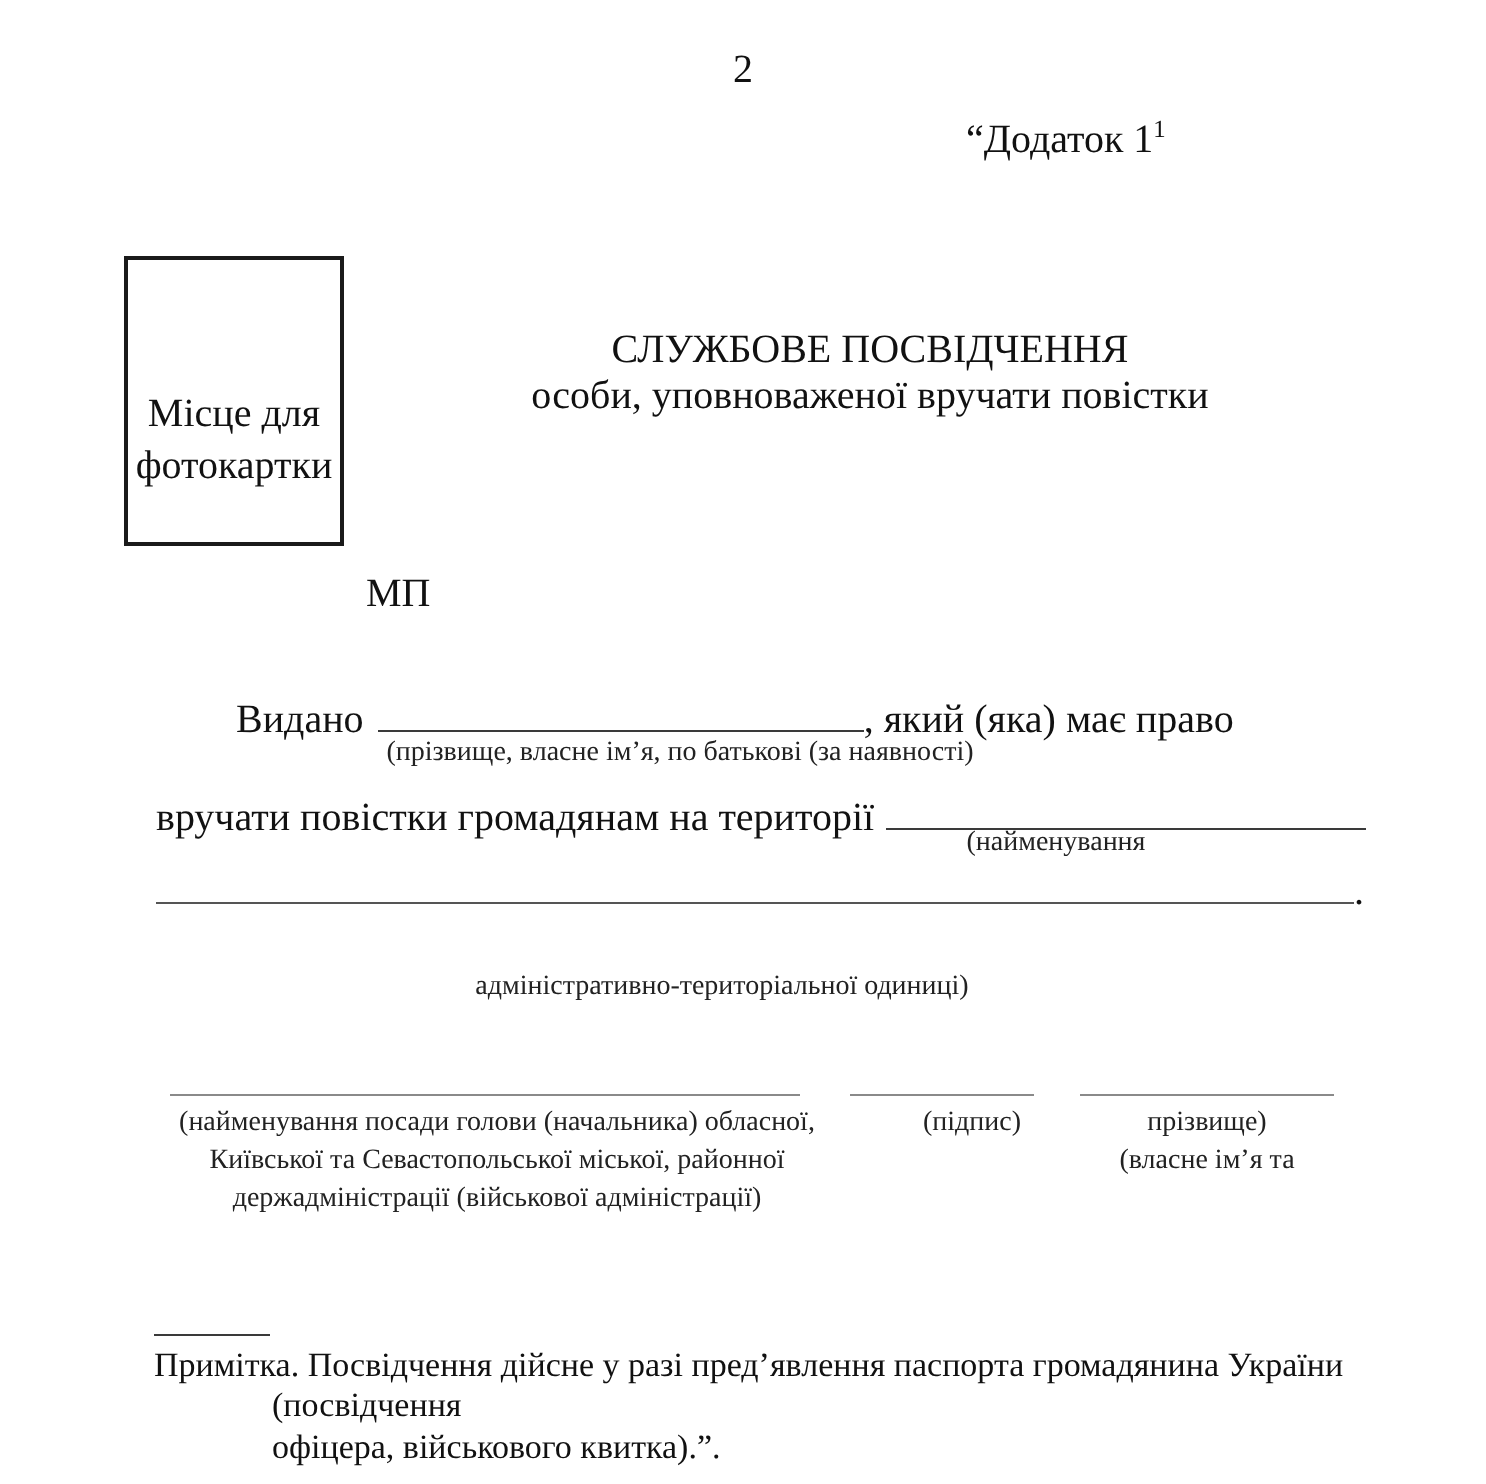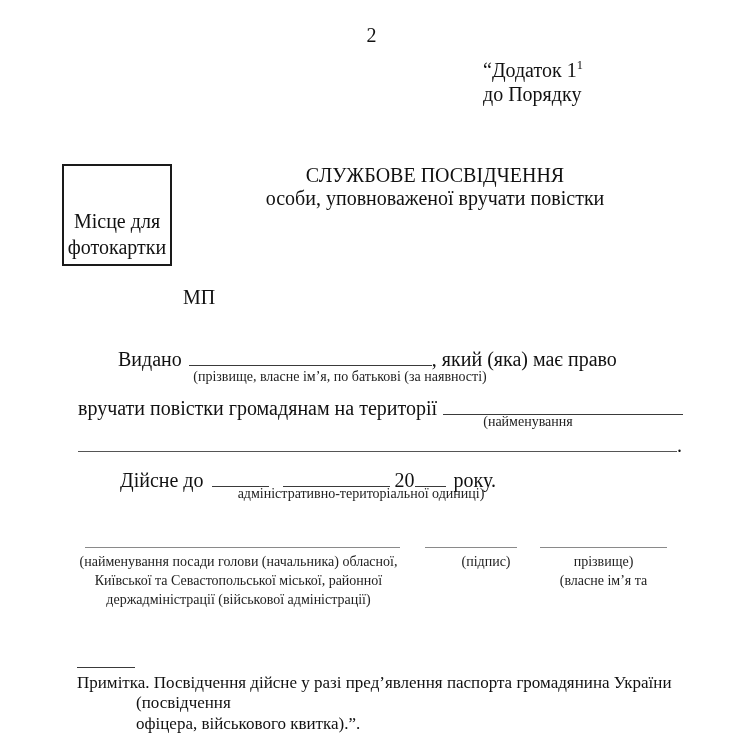--- a/index.html
+++ b/index.html
@@ -53,51 +53,49 @@
 </style>
 </head>
 <body>
 
 <div class="page">
 
   <div class="abs center" style="left:0;top:24px;width:743px;">2</div>
 
   <div class="abs" style="left:483px;top:58px;line-height:24px;">
     <div><span>“Додаток 1</span><sup>1</sup></div>
-    <div>до Порядку</div>
   </div>
 
-  <div class="abs photo-box center" style="left:62px;top:128px;width:110px;height:102px;margin-top:36px;">
+  <div class="abs photo-box center" style="left:62px;top:128px;width:110px;height:145px;">
     <div>Місце для</div>
     <div>фотокартки</div>
   </div>
 
   <div class="abs center" style="left:185px;top:164px;width:500px;line-height:23px;">
     <div>СЛУЖБОВЕ ПОСВІДЧЕННЯ</div>
     <div>особи, уповноваженої вручати повістки</div>
   </div>
 
   <div class="abs" style="left:183px;top:286px;">МП</div>
 
   <div class="abs" style="left:118px;top:345px;white-space:nowrap;"><span>Видано</span><span class="blank" style="width:243px;margin-left:7px;"></span><span>, який (яка) має право</span></div>
   <div class="abs hint center" style="left:190px;top:368px;width:300px;">(прізвище, власне ім’я, по батькові (за наявності)</div>
 
   <div class="abs" style="left:78px;top:394px;white-space:nowrap;"><span>вручати повістки громадянам на території</span><span class="blank" style="width:240px;margin-left:6px;"></span></div>
   <div class="abs hint center" style="left:408px;top:413px;width:240px;">(найменування</div>
 
   <div class="abs" style="left:78px;top:431px;white-space:nowrap;"><span class="blank" style="width:599px;border-bottom-color:#555;"></span><span>.</span></div>
   <div class="abs hint center" style="left:61px;top:449px;width:600px;margin-top:36px;">адміністративно-територіальної одиниці)</div>
 
-  <div class="abs" style="left:120px;top:466px;white-space:nowrap;"><span>Дійсне до</span><span class="blank" style="width:57px;margin-left:8px;"></span><span class="blank" style="width:107px;margin-left:14px;"></span><span style="margin-left:5px;">20</span><span class="blank" style="width:31px;"></span><span style="margin-left:8px;">року.</span></div>
 
   <div class="abs rule" style="left:85px;top:547px;width:315px;"></div>
   <div class="abs rule" style="left:425px;top:547px;width:92px;"></div>
   <div class="abs rule" style="left:540px;top:547px;width:127px;"></div>
 
-  <div class="abs hint center" style="left:66px;top:553px;width:345px;">
+  <div class="abs hint center" style="left:76px;top:553px;width:345px;">
     <div>(найменування посади голови (начальника) обласної,</div>
     <div>Київської та Севастопольської міської, районної</div>
     <div>держадміністрації (військової адміністрації)</div>
   </div>
   <div class="abs hint center" style="left:440px;top:553px;width:92px;">(підпис)</div>
   <div class="abs hint center" style="left:540px;top:553px;width:127px;">
     <div>прізвище)</div>
     <div>(власне ім’я та</div>
   </div>
 

